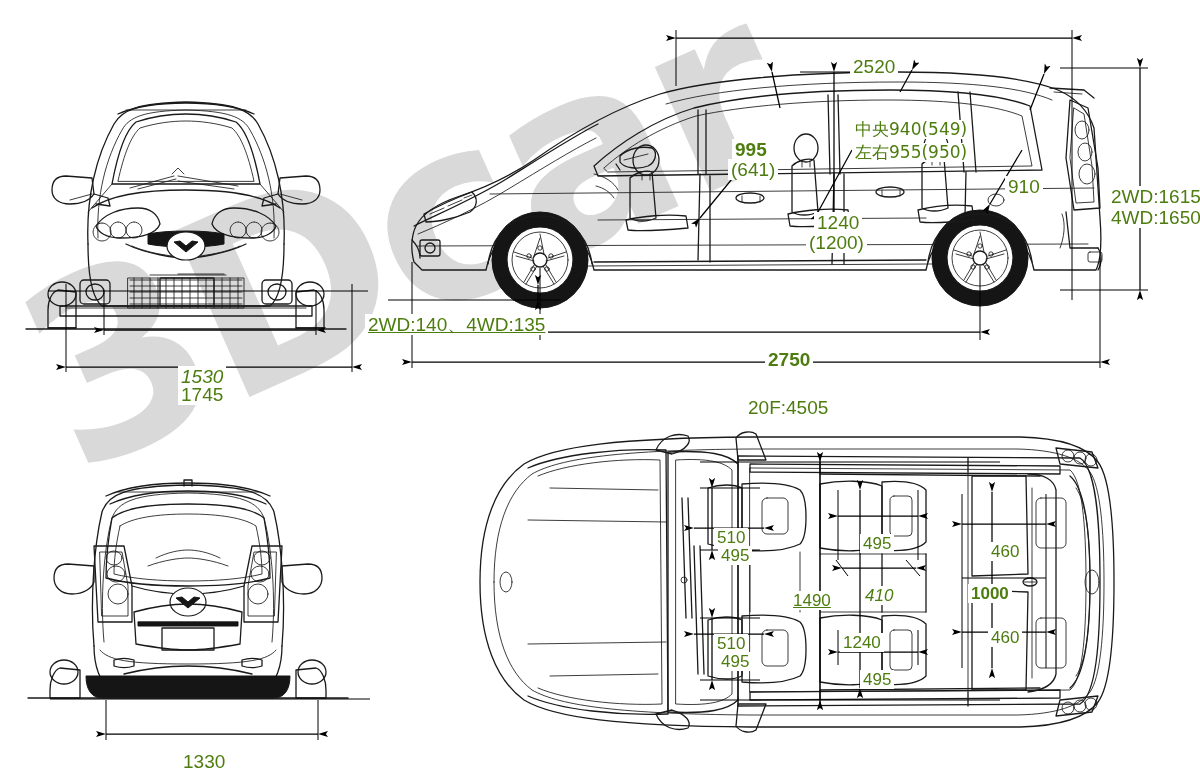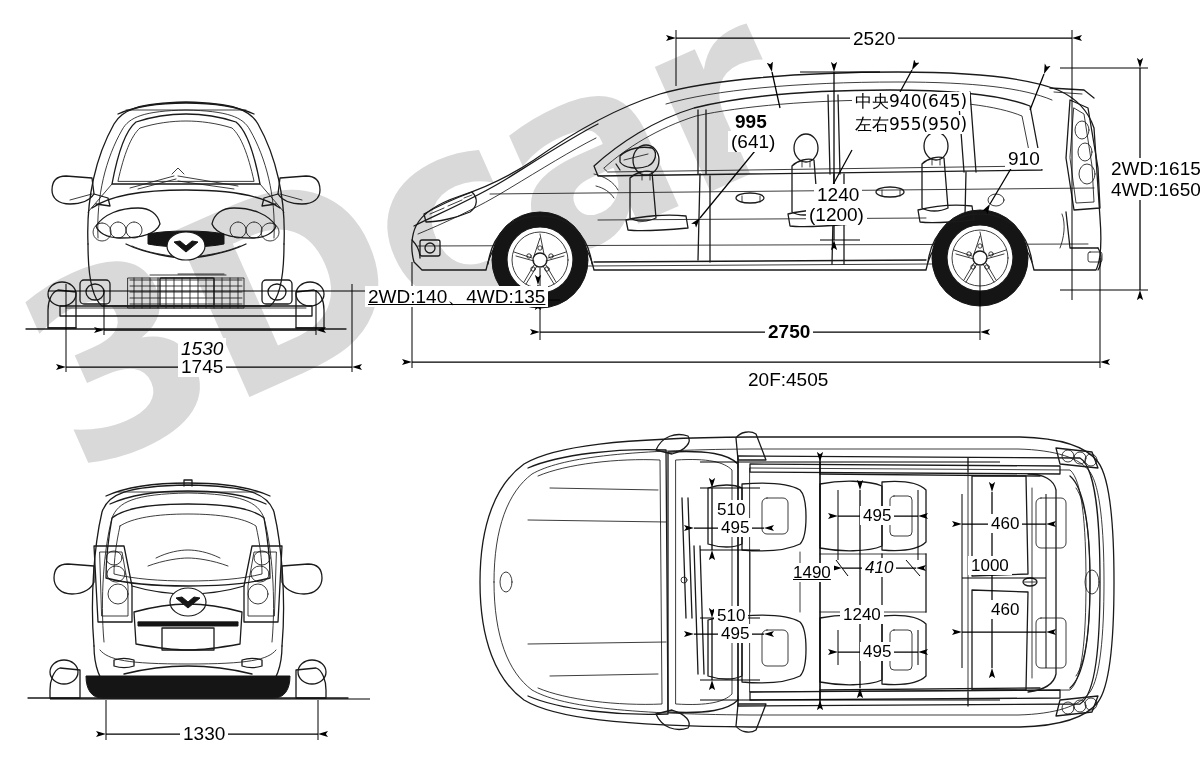--- a/index.html
+++ b/index.html
@@ -58,25 +58,26 @@
   }
   .dimlayer svg { display:block; }
   .dln { stroke: #000; stroke-width: 1.25; fill: none; }
   .dln-x { stroke: #000; stroke-width: 1.0; fill: none; }
   .dhead { fill: #000; }
   .dimtext {
     position: absolute;
     z-index: 30;
     font-family: "Liberation Sans", sans-serif;
     font-size: 19px;
-    color: #000000;
+    color: #4d7c0f;
     background: #ffffff;
     line-height: 1.12;
     white-space: nowrap;
     padding: 0 3px;
+    margin-top: 28px;
   }
   .dimtext.small { font-size: 17px; }
   .dimtext.jp {
     font-family: "DejaVu Sans", sans-serif;
     font-size: 17px;
     text-align: left;
   }
   .dimtext.ctr { text-align: center; }
 </style>
 </head>
@@ -528,32 +529,32 @@
   <div class="dimtext ctr" style="left:180px; top:723px;">1330</div>
 
   <div class="dimtext ctr" style="left:850px; top:28px;">2520</div>
   <div class="dimtext ctr" style="left:765px; top:321px;font-weight:bold;">2750</div>
   <div class="dimtext ctr" style="left:745px; top:369px;">20F:4505</div>
   <div class="dimtext" style="left:1108px; top:158px;">2WD:1615</div>
   <div class="dimtext" style="left:1108px; top:179px;">4WD:1650</div>
   <div class="dimtext" style="left:365px; top:286px;text-decoration:underline;">2WD:140、4WD:135</div>
   <div class="dimtext ctr" style="left:732px; top:111px;font-weight:bold;">995</div>
   <div class="dimtext ctr" style="left:728px; top:131px;">(641)</div>
-  <div class="dimtext jp" style="left:852px; top:92px;">中央940(645)</div>
+  <div class="dimtext jp" style="left:852px; top:92px;">中央940(549)</div>
   <div class="dimtext jp" style="left:852px; top:115px;text-align:right;">左右955(950)</div>
   <div class="dimtext ctr" style="left:1005px; top:148px;">910</div>
   <div class="dimtext ctr" style="left:814px; top:184px;">1240</div>
   <div class="dimtext ctr" style="left:806px; top:204px;">(1200)</div>
 
   <div class="dimtext ctr small" style="left:714px; top:500px;">510</div>
   <div class="dimtext ctr small" style="left:718px; top:518px;">495</div>
   <div class="dimtext ctr small" style="left:714px; top:606px;">510</div>
   <div class="dimtext ctr small" style="left:718px; top:624px;">495</div>
   <div class="dimtext ctr small" style="left:790px; top:563px;text-decoration:underline;">1490</div>
   <div class="dimtext ctr small" style="left:860px; top:506px;">495</div>
   <div class="dimtext ctr small" style="left:862px; top:558px;font-style:italic;">410</div>
   <div class="dimtext ctr small" style="left:840px; top:605px;">1240</div>
   <div class="dimtext ctr small" style="left:860px; top:642px;">495</div>
   <div class="dimtext ctr small" style="left:988px; top:514px;">460</div>
-  <div class="dimtext ctr small" style="left:968px; top:556px;">1000</div>
+  <div class="dimtext ctr small" style="left:968px; top:556px;font-weight:bold;">1000</div>
   <div class="dimtext ctr small" style="left:988px; top:600px;">460</div>
 
 </div>
 
 </body></html>

